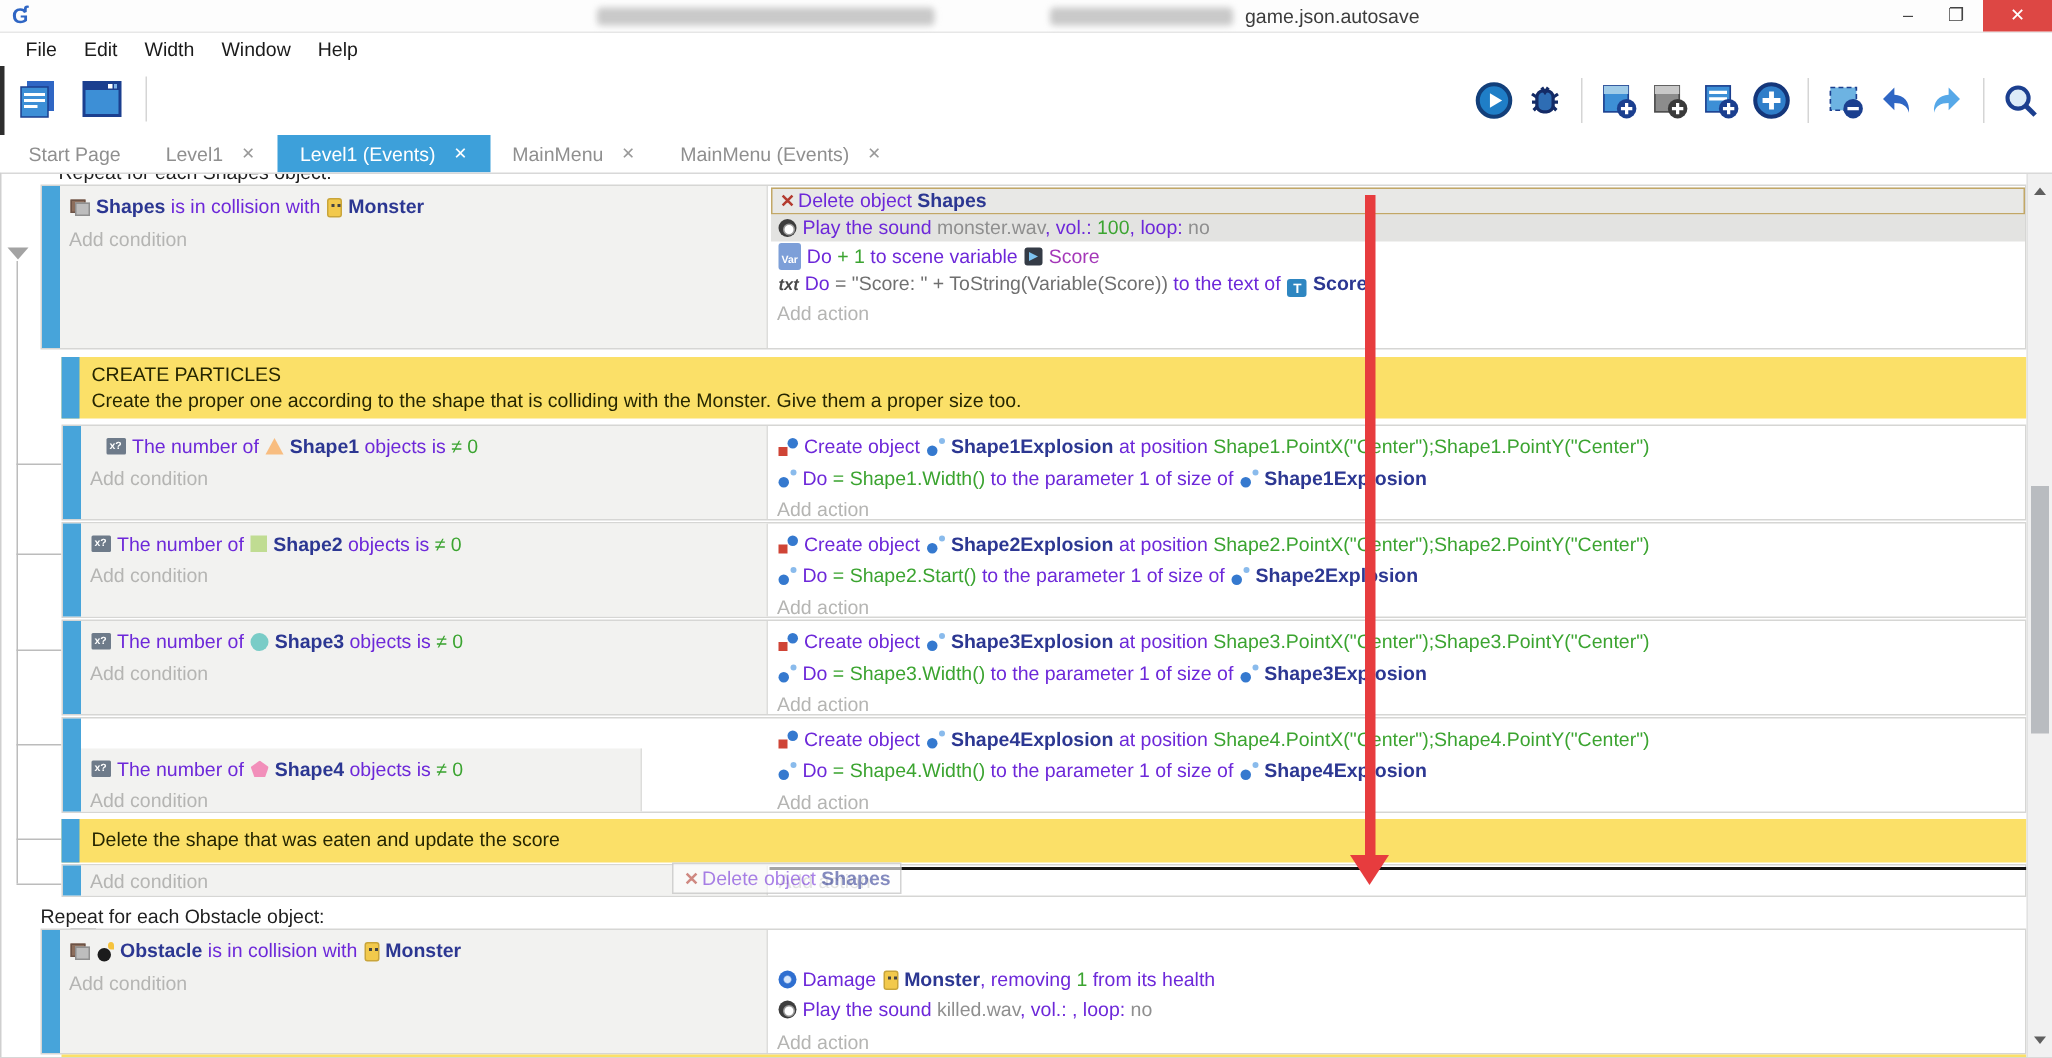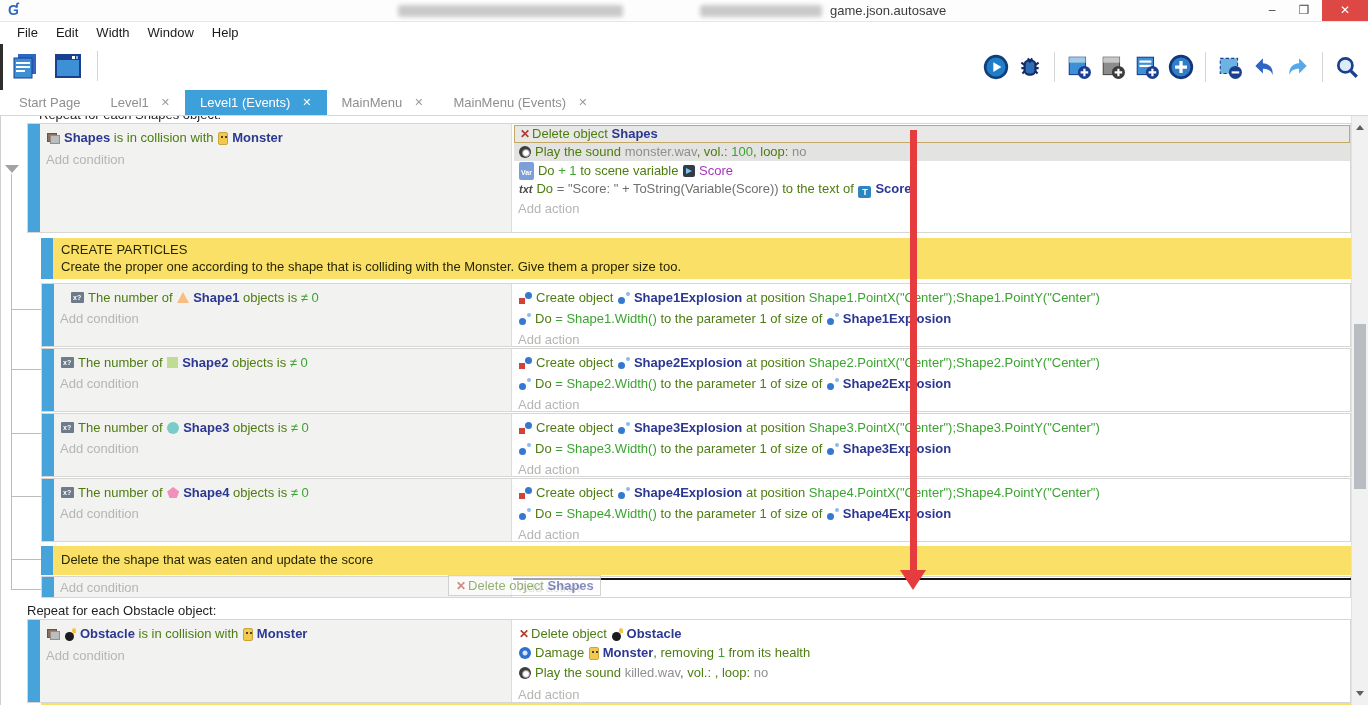--- a/index.html
+++ b/index.html
@@ -48,21 +48,21 @@
   .acts { position:absolute; top:0; bottom:0; right:0; }
   .arow { position:absolute; left:0; right:0; height:18px; line-height:18px; padding-left:4px; white-space:nowrap; overflow:hidden; }
   .arow.sel { background:#e8e8e6; border:1px solid #c2a766; line-height:16px; }
   .arow.hl { background:#e3e3e1; }
 
   .comment { position:absolute; right:17px; background:#fbe068; }
   .comment .ebar { background:#47a4da; }
   .ctext { position:absolute; left:20px; color:#262600; white-space:nowrap; height:16px; line-height:16px; }
 
   
-  .seg-p { color:#4d7c0f; }
+  .seg-p { color:#6d28d9; }
   .seg-obj { color:#2c3792; font-weight:700; }
   .seg-green { color:#3ba430; }
   .seg-purple { color:#a437b8; }
   .seg-gray { color:#8f8f8f; }
   .seg-expr { color:#6f6f6f; }
 
   
   .ic { display:inline-block; position:relative; vertical-align:-2px; margin:0 4px 0 1px; }
   .ic-collision { width:13px; height:11px; }
   .ic-collision::before { content:""; position:absolute; left:0; top:0; width:8px; height:7px; background:#8d6e5c; border:1px solid #6c5346; }
@@ -283,41 +283,41 @@
     </div>
 
     <div class="event" style="left:40px;top:232px;height:64px;">
       <div class="ebar"></div>
       <div class="conds" style="width:458px;">
         <div class="line" style="left:6px;top:5px;"><span class="ic ic-count"></span><span class="seg seg-p">The number of </span><span class="ic ic-shape2"></span><span class="seg seg-obj">Shape2</span><span class="seg seg-p"> objects is </span><span class="seg seg-green">≠ 0</span></div>
         <div class="line muted" style="left:6px;top:26px;">Add condition</div>
       </div>
       <div class="acts" style="left:472px;">
         <div class="arow" style="top:5px;"><span class="ic ic-create"></span><span class="seg seg-p">Create object </span><span class="ic ic-particles"></span><span class="seg seg-obj">Shape2Explosion</span><span class="seg seg-p"> at position </span><span class="seg seg-green">Shape2.PointX("Center");Shape2.PointY("Center")</span></div>
-        <div class="arow" style="top:26px;"><span class="ic ic-particles"></span><span class="seg seg-p">Do </span><span class="seg seg-green">= Shape2.Width()</span><span class="seg seg-p"> to the parameter 1 of size of </span><span class="ic ic-particles"></span><span class="seg seg-obj">Shape2Explosion</span></div>
+        <div class="arow" style="top:26px;"><span class="ic ic-particles"></span><span class="seg seg-p">Do </span><span class="seg seg-green">= Shape2.Start()</span><span class="seg seg-p"> to the parameter 1 of size of </span><span class="ic ic-particles"></span><span class="seg seg-obj">Shape2Explosion</span></div>
         <div class="arow muted" style="top:47px;">Add action</div>
       </div>
     </div>
 
     <div class="event" style="left:40px;top:297px;height:64px;">
       <div class="ebar"></div>
       <div class="conds" style="width:458px;">
         <div class="line" style="left:6px;top:5px;"><span class="ic ic-count"></span><span class="seg seg-p">The number of </span><span class="ic ic-shape3"></span><span class="seg seg-obj">Shape3</span><span class="seg seg-p"> objects is </span><span class="seg seg-green">≠ 0</span></div>
         <div class="line muted" style="left:6px;top:26px;">Add condition</div>
       </div>
       <div class="acts" style="left:472px;">
         <div class="arow" style="top:5px;"><span class="ic ic-create"></span><span class="seg seg-p">Create object </span><span class="ic ic-particles"></span><span class="seg seg-obj">Shape3Explosion</span><span class="seg seg-p"> at position </span><span class="seg seg-green">Shape3.PointX("Center");Shape3.PointY("Center")</span></div>
         <div class="arow" style="top:26px;"><span class="ic ic-particles"></span><span class="seg seg-p">Do </span><span class="seg seg-green">= Shape3.Width()</span><span class="seg seg-p"> to the parameter 1 of size of </span><span class="ic ic-particles"></span><span class="seg seg-obj">Shape3Explosion</span></div>
         <div class="arow muted" style="top:47px;">Add action</div>
       </div>
     </div>
 
     <div class="event" style="left:40px;top:362px;height:64px;">
       <div class="ebar"></div>
-      <div class="conds" style="width:458px;">
+      <div class="conds" style="width:374px;margin-top:20px;">
         <div class="line" style="left:6px;top:5px;"><span class="ic ic-count"></span><span class="seg seg-p">The number of </span><span class="ic ic-shape4"></span><span class="seg seg-obj">Shape4</span><span class="seg seg-p"> objects is </span><span class="seg seg-green">≠ 0</span></div>
         <div class="line muted" style="left:6px;top:26px;">Add condition</div>
       </div>
       <div class="acts" style="left:472px;">
         <div class="arow" style="top:5px;"><span class="ic ic-create"></span><span class="seg seg-p">Create object </span><span class="ic ic-particles"></span><span class="seg seg-obj">Shape4Explosion</span><span class="seg seg-p"> at position </span><span class="seg seg-green">Shape4.PointX("Center");Shape4.PointY("Center")</span></div>
         <div class="arow" style="top:26px;"><span class="ic ic-particles"></span><span class="seg seg-p">Do </span><span class="seg seg-green">= Shape4.Width()</span><span class="seg seg-p"> to the parameter 1 of size of </span><span class="ic ic-particles"></span><span class="seg seg-obj">Shape4Explosion</span></div>
         <div class="arow muted" style="top:47px;">Add action</div>
       </div>
     </div>
 
@@ -342,21 +342,20 @@
 
     <div class="toplabel" style="left:26px;top:487px;">Repeat for each Obstacle object:</div>
 
     <div class="event" style="left:26px;top:503px;height:84px;">
       <div class="ebar"></div>
       <div class="conds" style="width:472px;">
         <div class="line" style="left:6px;top:5px;"><span class="ic ic-collision"></span><span class="ic ic-bomb"></span><span class="seg seg-obj">Obstacle</span><span class="seg seg-p"> is in collision with </span><span class="ic ic-monster"></span><span class="seg seg-obj">Monster</span></div>
         <div class="line muted" style="left:6px;top:27px;">Add condition</div>
       </div>
       <div class="acts" style="left:486px;">
-        <div class="arow" style="top:5px;"><span class="ic ic-delete"></span><span class="seg seg-p">Delete object </span><span class="ic ic-bomb"></span><span class="seg seg-obj">Obstacle</span></div>
         <div class="arow" style="top:24px;"><span class="ic ic-damage"></span><span class="seg seg-p">Damage </span><span class="ic ic-monster"></span><span class="seg seg-obj">Monster</span><span class="seg seg-p">, removing </span><span class="seg seg-green">1</span><span class="seg seg-p"> from its health</span></div>
         <div class="arow" style="top:44px;"><span class="ic ic-sound"></span><span class="seg seg-p">Play the sound </span><span class="seg seg-gray">killed.wav</span><span class="seg seg-p">, vol.: , loop: </span><span class="seg seg-gray">no</span></div>
         <div class="arow muted" style="top:66px;">Add action</div>
       </div>
     </div>
 
     <div class="comment" style="left:40px;top:587px;height:6px;"></div>
 
     <div class="arrow-line" style="top:14px;height:440px;"></div>
     <div class="arrow-head" style="top:454px;"></div>

